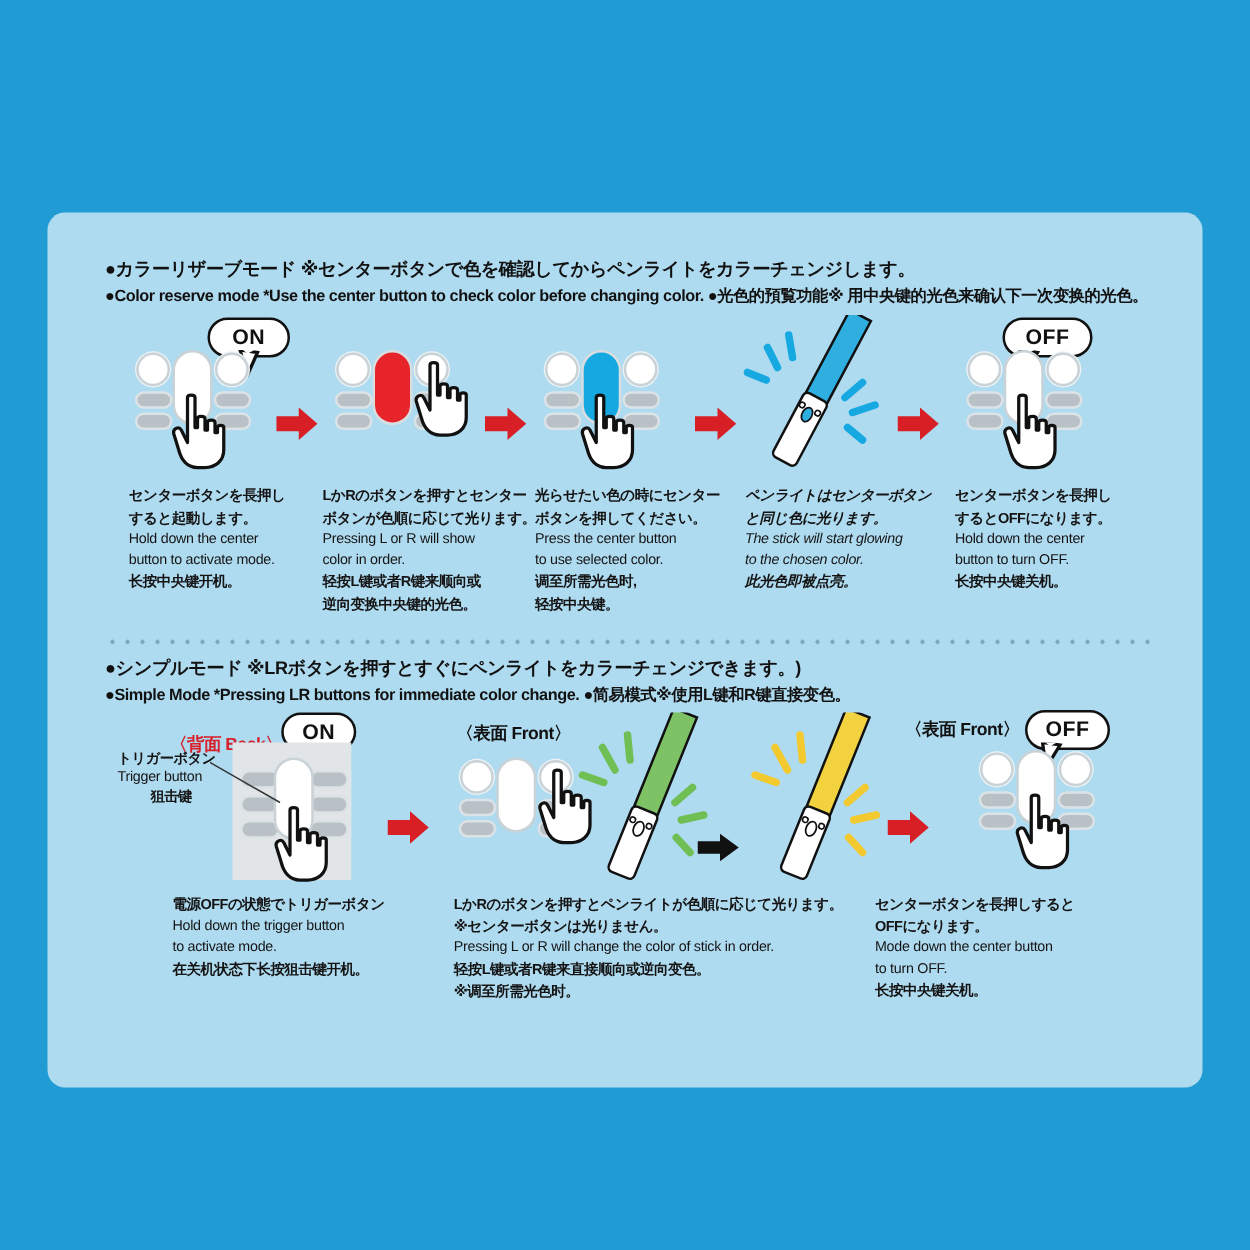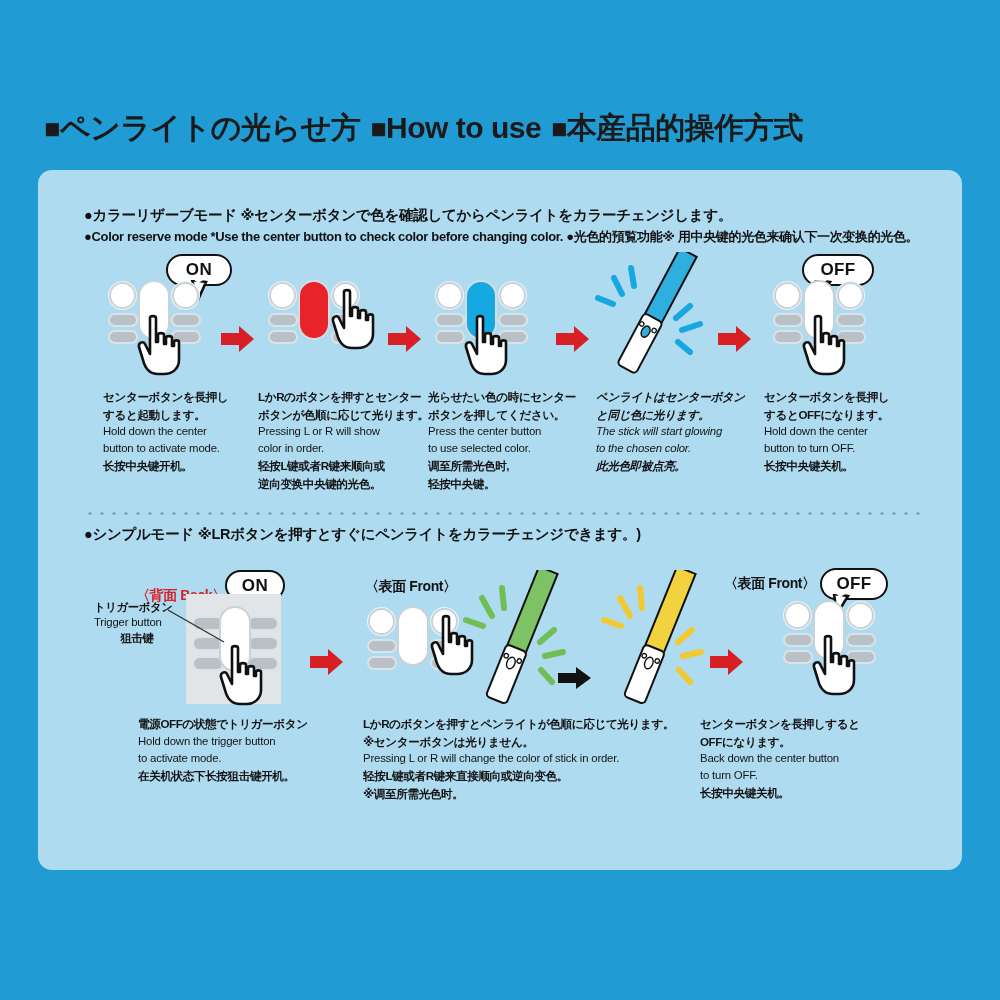--- a/index.html
+++ b/index.html
@@ -102,25 +102,20 @@
     letter-spacing:-0.4px;white-space:nowrap;
   }
   .faceLabel.red{color:#D8202A;}
   .leader{position:absolute;}
 </style>
 </head>
 <body>
 
 <div class="page">
 
-  <div class="title">
-    <span class="sq">■</span><span class="seg">ペンライトの光らせ方</span>
-    <span class="sq">■</span><span class="seg">How to use</span>
-    <span class="sq">■</span><span class="seg">本産品的操作方式</span>
-  </div>
 
   <div class="panel">
 
     <div class="sechead" style="top:36px;">
       <div class="ln1">●カラーリザーブモード ※センターボタンで色を確認してからペンライトをカラーチェンジします。</div>
       <div class="ln2">●Color reserve mode *Use the center button to check color before changing color. ●光色的預覧功能※ 用中央键的光色来确认下一次变换的光色。</div>
     </div>
 
     <div class="balloon" style="left:128px;top:84px;width:62px;height:28px;">
       <span>ON</span>
@@ -281,20 +276,21 @@
       <div class="jp">するとOFFになります。</div>
       <div class="en">Hold down the center</div>
       <div class="en">button to turn OFF.</div>
       <div class="cn">长按中央键关机。</div>
     </div>
 
     <div class="divider"></div>
 
     <div class="sechead" style="top:355px;">
       <div class="ln1">●シンプルモード ※LRボタンを押すとすぐにペンライトをカラーチェンジできます。)</div>
+      <div class="ln2">●Simple Mode *Pressing LR buttons for immediate color change. ●简易模式※使用L键和R键直接变色。</div>
     </div>
 
     <div class="faceLabel red" style="left:98px;top:417px;">〈背面 Back〉</div>
     <div class="balloon" style="left:187px;top:400px;width:56px;height:27px;">
       <span>ON</span>
       <svg class="tail" style="left:14px;top:23px;width:22px;height:22px;" viewBox="0 0 22 22">
         <path d="M2,0 L16,2 L5,20 Z" fill="#fff" stroke="#111" stroke-width="2.6"></path>
         <path d="M2,-2 L17,-2 L8,3 Z" fill="#fff"></path>
       </svg>
     </div>
@@ -433,19 +429,19 @@
       <div class="jp">LかRのボタンを押すとペンライトが色順に応じて光ります。</div>
       <div class="jp">※センターボタンは光りません。</div>
       <div class="en">Pressing L or R will change the color of stick in order.</div>
       <div class="cn">轻按L键或者R键来直接顺向或逆向变色。</div>
       <div class="cn">※调至所需光色时。</div>
     </div>
 
     <div class="cap" style="left:662px;top:545px;width:230px;">
       <div class="jp">センターボタンを長押しすると</div>
       <div class="jp">OFFになります。</div>
-      <div class="en">Back down the center button</div>
+      <div class="en">Mode down the center button</div>
       <div class="en">to turn OFF.</div>
       <div class="cn">长按中央键关机。</div>
     </div>
 
   </div>
 </div>
 
 </body></html>

